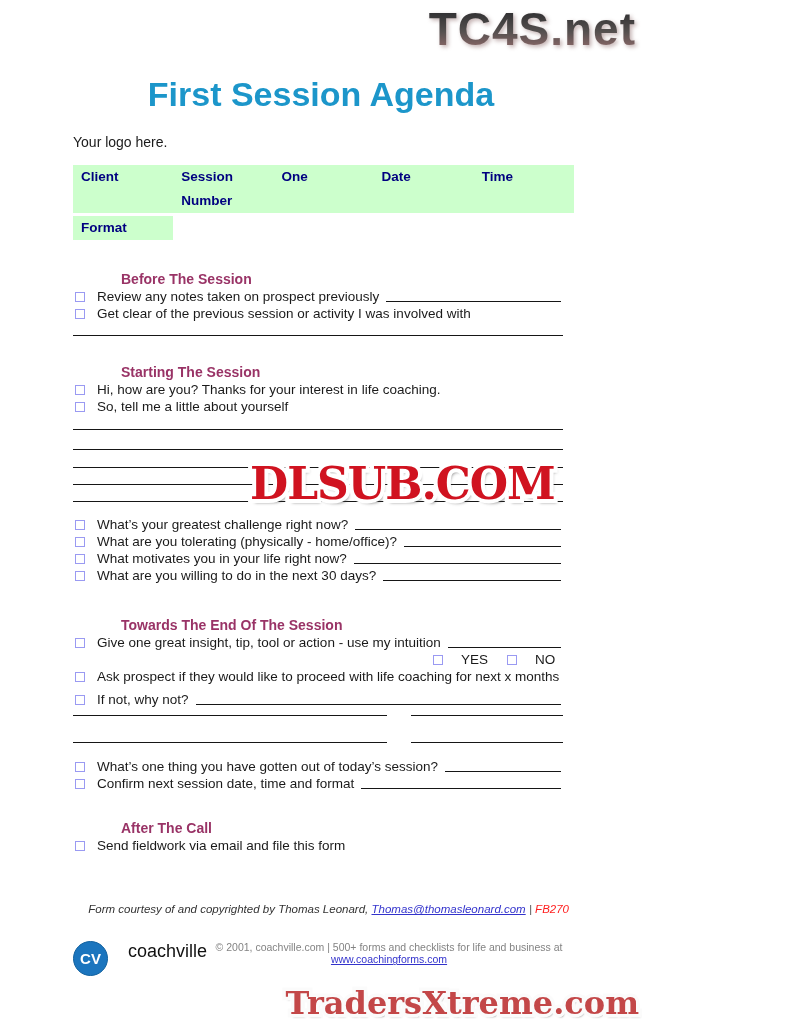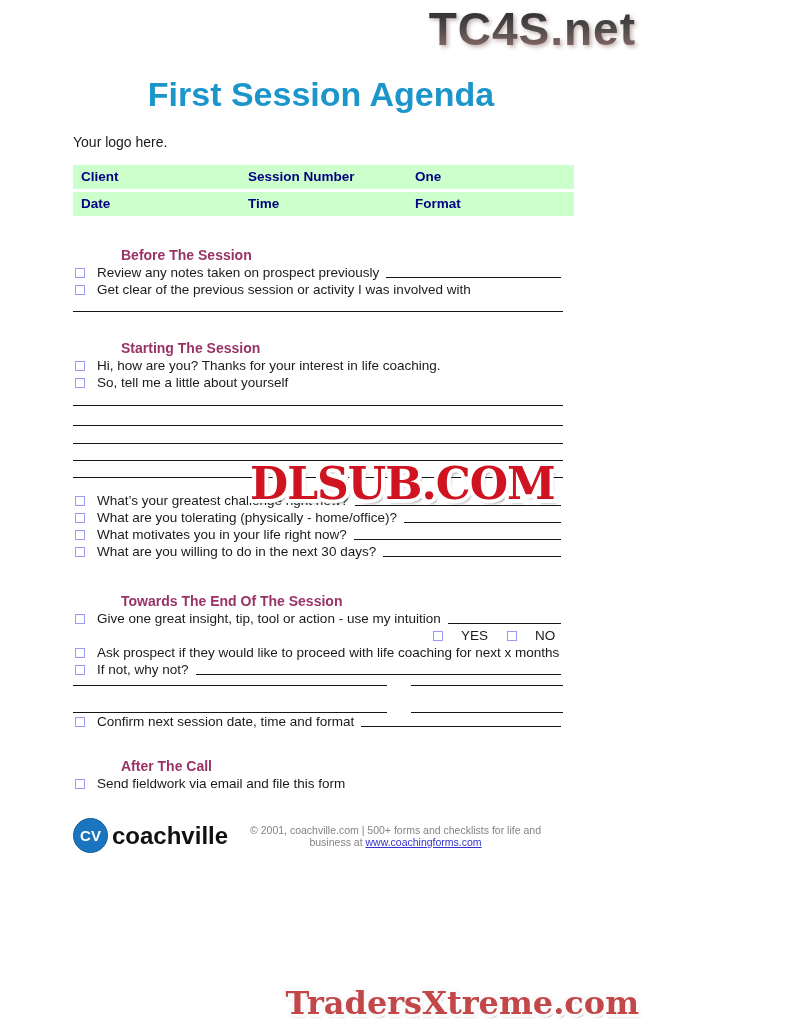--- a/index.html
+++ b/index.html
@@ -9,21 +9,21 @@
 
   
   .brand-top{position:absolute;top:2px;right:6px;font-size:46px;font-weight:bold;letter-spacing:1px;
     background:linear-gradient(#2e2e30 15%,#55504f 55%,#9a6f6f 95%);
     -webkit-background-clip:text;background-clip:text;color:transparent;
     filter:drop-shadow(2px 2px 2px rgba(120,80,80,.45));}
 
   .title{padding-top:76px;text-align:center;font-size:34px;font-weight:bold;color:#1C96CA;line-height:1.1;}
   .logo-here{margin:21px 0 0 73px;font-size:14px;}
 
-  .info-table{display:grid;grid-template-columns:1fr 1fr 1fr;gap:3px 0;margin:15px 68px 0 73px;}
+  .info-table{display:grid;grid-template-columns:1fr 1fr 1fr 1fr 1fr;gap:3px 0;margin:15px 68px 0 73px;}
   .info-cell{background:#CCFFCC;color:#000080;font-weight:bold;font-size:13.5px;
              line-height:24px;padding-left:8px;}
 
   .sec-head{font-size:14px;font-weight:bold;color:#993366;line-height:17px;padding-left:48px;}
   .item{display:flex;align-items:center;line-height:17px;font-size:13.5px;}
   .cb{flex:0 0 auto;width:8px;height:8px;border:1.4px solid #9A9AF2;margin:0 12px 0 2px;background:#fff;}
   .fill-line{flex:1;height:0;border-bottom:1.5px solid #161616;align-self:flex-end;
              margin:0 2px 3px 7px;}
   .rule{height:0;border-top:1.6px solid #161616;}
   .yesno{justify-content:flex-end;}
@@ -32,25 +32,25 @@
   .action-row{display:flex;gap:24px;}
   .action-line{height:0;border-bottom:1.6px solid #161616;}
   .action-left{width:314px;}
   .action-right{flex:1;}
 
   .attribution{margin:49px 73px 0 0;text-align:right;font-size:11.5px;font-style:italic;color:#333;}
   .attribution a{color:#3333CC;text-decoration:underline;}
   .attr-sep{color:#555;}
   .attr-code{color:#FF1F1F;font-style:italic;}
 
-  .footer-logo-row{display:flex;align-items:center;margin:26px 79px 0 73px;}
+  .footer-logo-row{display:flex;align-items:flex-start;margin:26px 79px 0 73px;gap:8px;}
   .cv-circle{width:33px;height:33px;border-radius:50%;background:#1B75BE;color:#fff;
              display:flex;align-items:center;justify-content:center;font-weight:bold;font-size:15px;
              border:1px solid #11619f;}
-  .cv-name{margin-left:4px;font-size:24px;font-weight:bold;color:#111;}
+  .cv-name{margin-left:12px;font-size:18px;font-weight:normal;color:#111;}
   .copyright{flex:1;text-align:center;color:#838383;font-size:10.5px;}
   .copyright a{color:#3333CC;text-decoration:underline;}
 
   
   .sticker{position:absolute;font-family:"DejaVu Serif",serif;font-weight:bold;white-space:nowrap;}
   .sticker .layer{position:absolute;left:0;top:0;}
   .sticker .outline{color:#fff;-webkit-text-stroke:8px #fff;
       text-shadow:3px 4px 3px rgba(70,70,70,.55);}
   .wm-center{left:250px;top:458px;font-size:44px;letter-spacing:-1px;}
   .wm-center .fill{color:#D01320;}
@@ -138,46 +138,57 @@
     <div class="item yesno">
       <span class="cb"></span>
       <span class="yn-label">YES</span>
       <span class="cb"></span>
       <span class="yn-label" style="width:28px">NO</span>
     </div>
     <div class="item">
       <span class="cb"></span>
       <span>Ask prospect if they would like to proceed with life coaching for next x months</span>
     </div>
-    <div class="item" style="margin-top:0">
+    <div class="item" style="margin-top:6px">
       <span class="cb"></span>
       <span>If not, why not?</span>
       <span class="fill-line"></span>
     </div>
     <div class="action-row" style="margin-top:7px">
       <div class="action-line action-left"></div>
       <div class="action-line action-right"></div>
     </div>
     <div class="action-row" style="margin-top:26px">
       <div class="action-line action-left"></div>
       <div class="action-line action-right"></div>
     </div>
+    <div class="item" style="margin-top:15px">
+      <span class="cb"></span>
+      <span>What’s one thing you have gotten out of today’s session?</span>
+      <span class="fill-line"></span>
+    </div>
     <div class="item">
       <span class="cb"></span>
       <span>Confirm next session date, time and format</span>
       <span class="fill-line"></span>
     </div>
 
     <div class="sec-head" style="margin-top:28px">After The Call</div>
     <div class="item">
       <span class="cb"></span>
       <span>Send fieldwork via email and file this form</span>
     </div>
   </div>
 
+  <div class="attribution">
+    <span>Form courtesy of and copyrighted by Thomas Leonard,</span>
+    <a href="#">Thomas@thomasleonard.com</a>
+    <span class="attr-sep">|</span>
+    <span class="attr-code">FB270</span>
+  </div>
 
   <div class="footer-logo-row">
     <div class="cv-circle">CV</div>
     <div class="cv-name">coachville</div>
     <div class="copyright">
       <span>© 2001, coachville.com | 500+ forms and checklists for life and business at</span>
       <a href="#">www.coachingforms.com</a>
     </div>
   </div>
 

